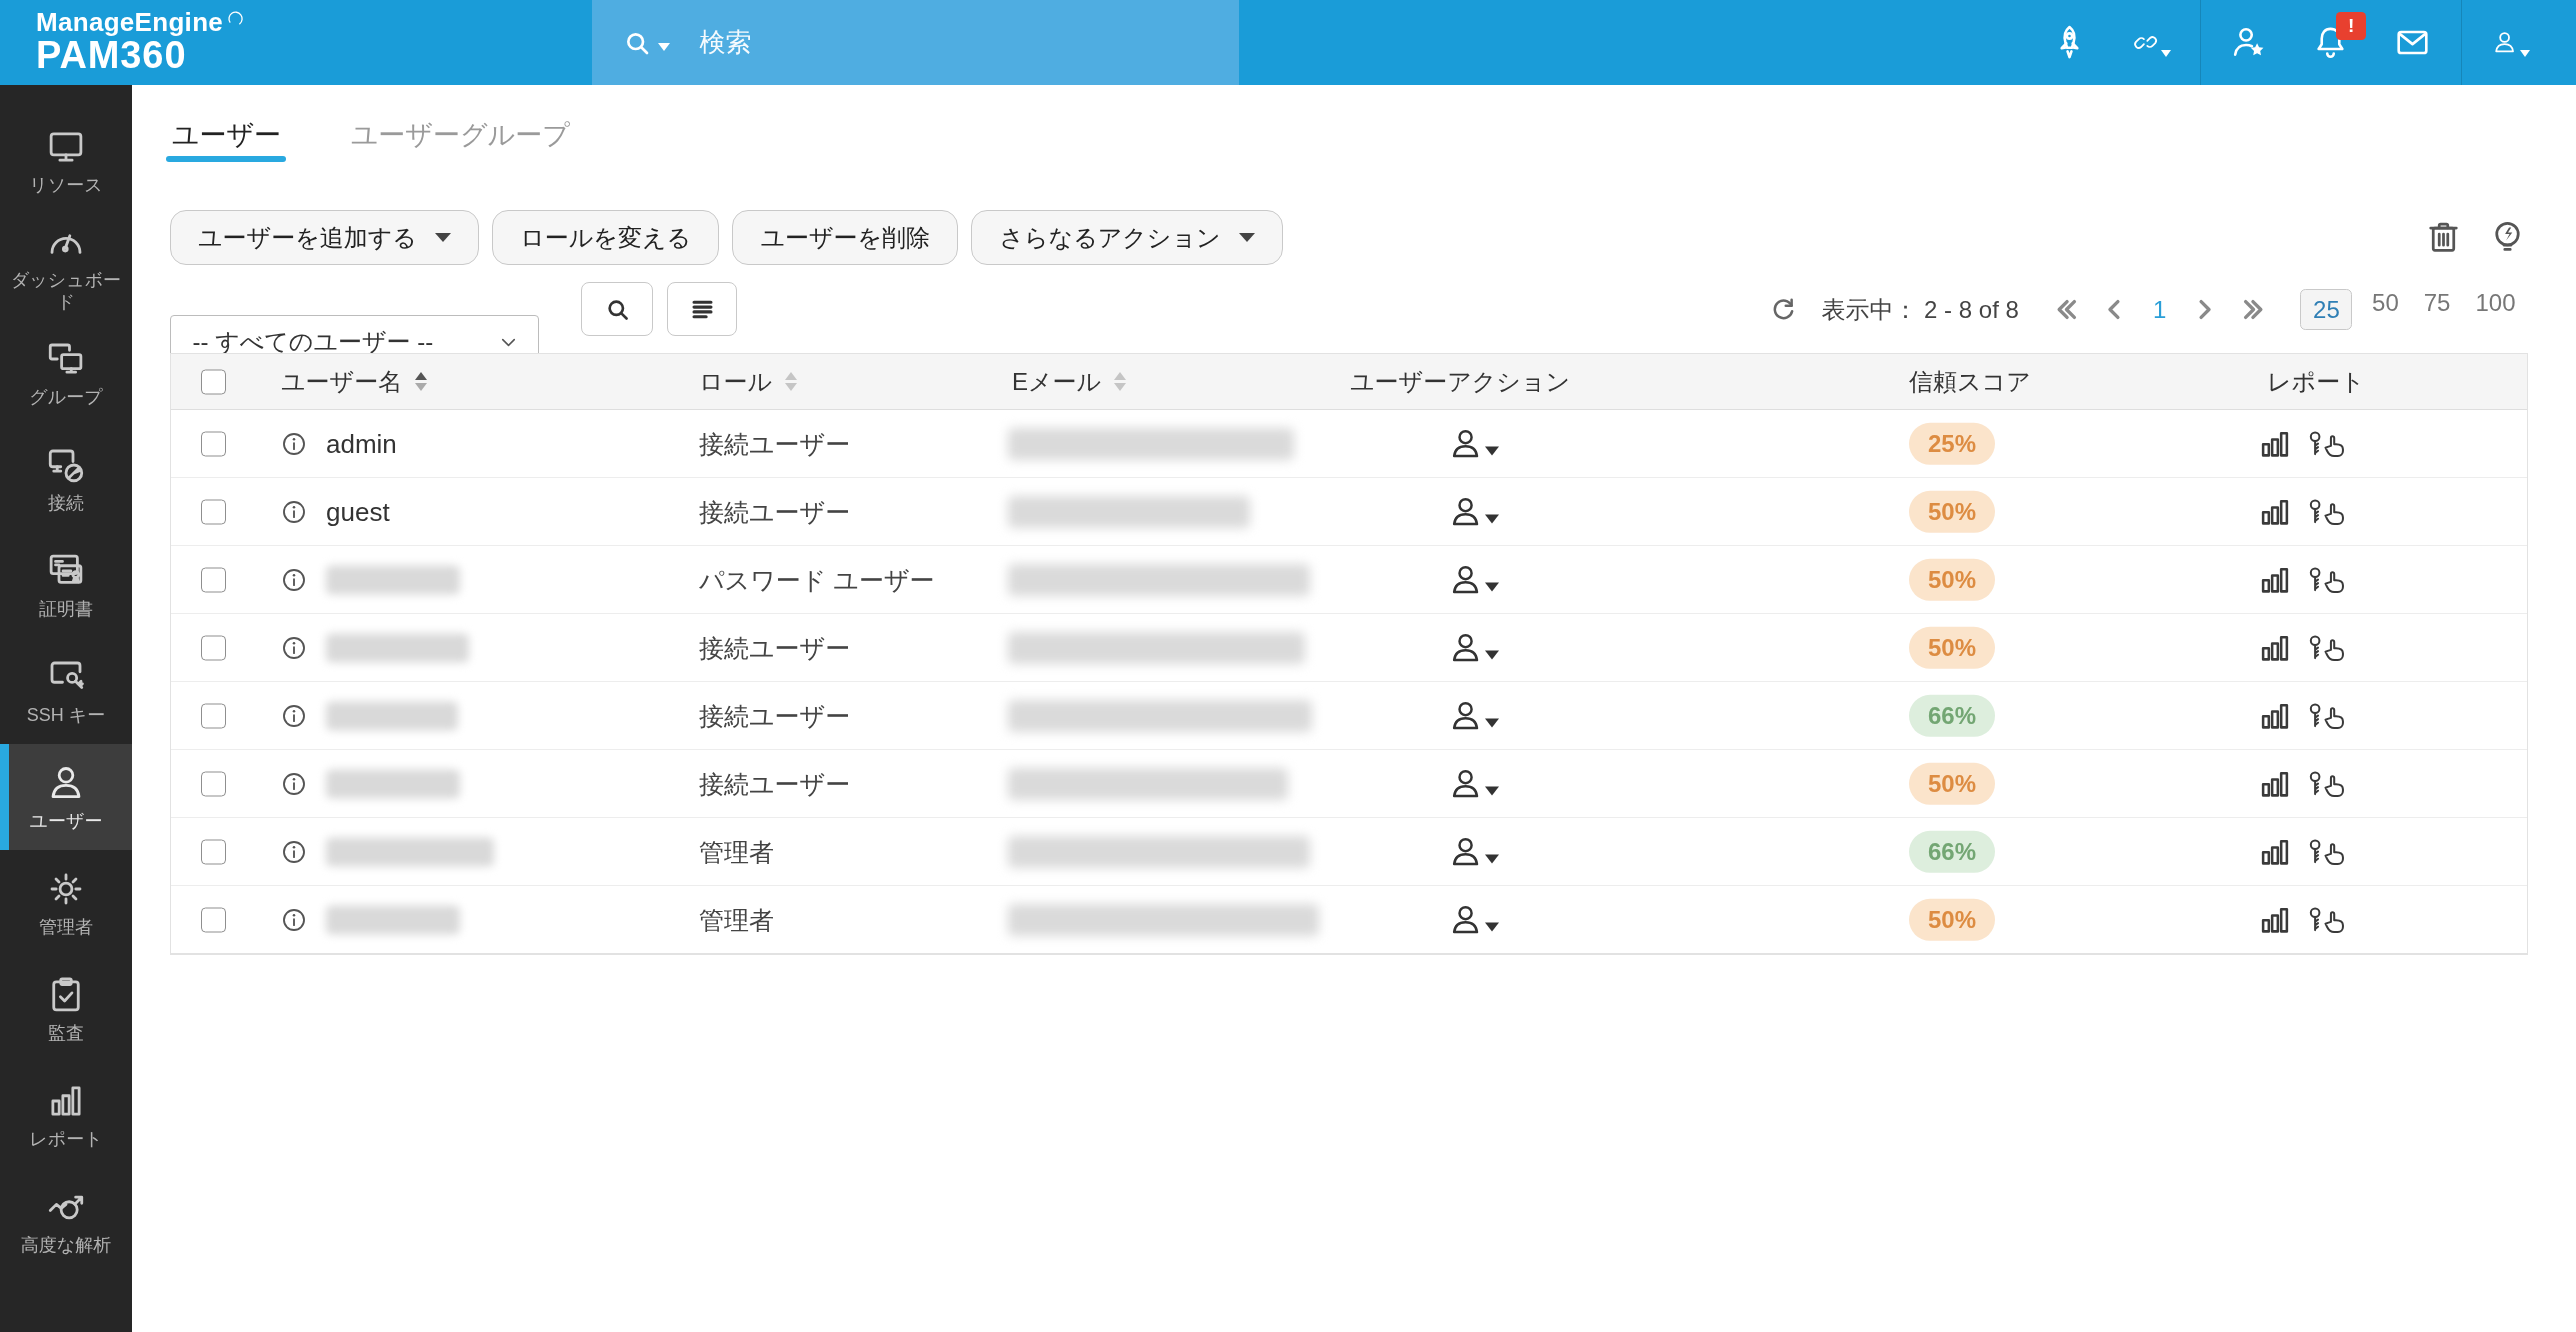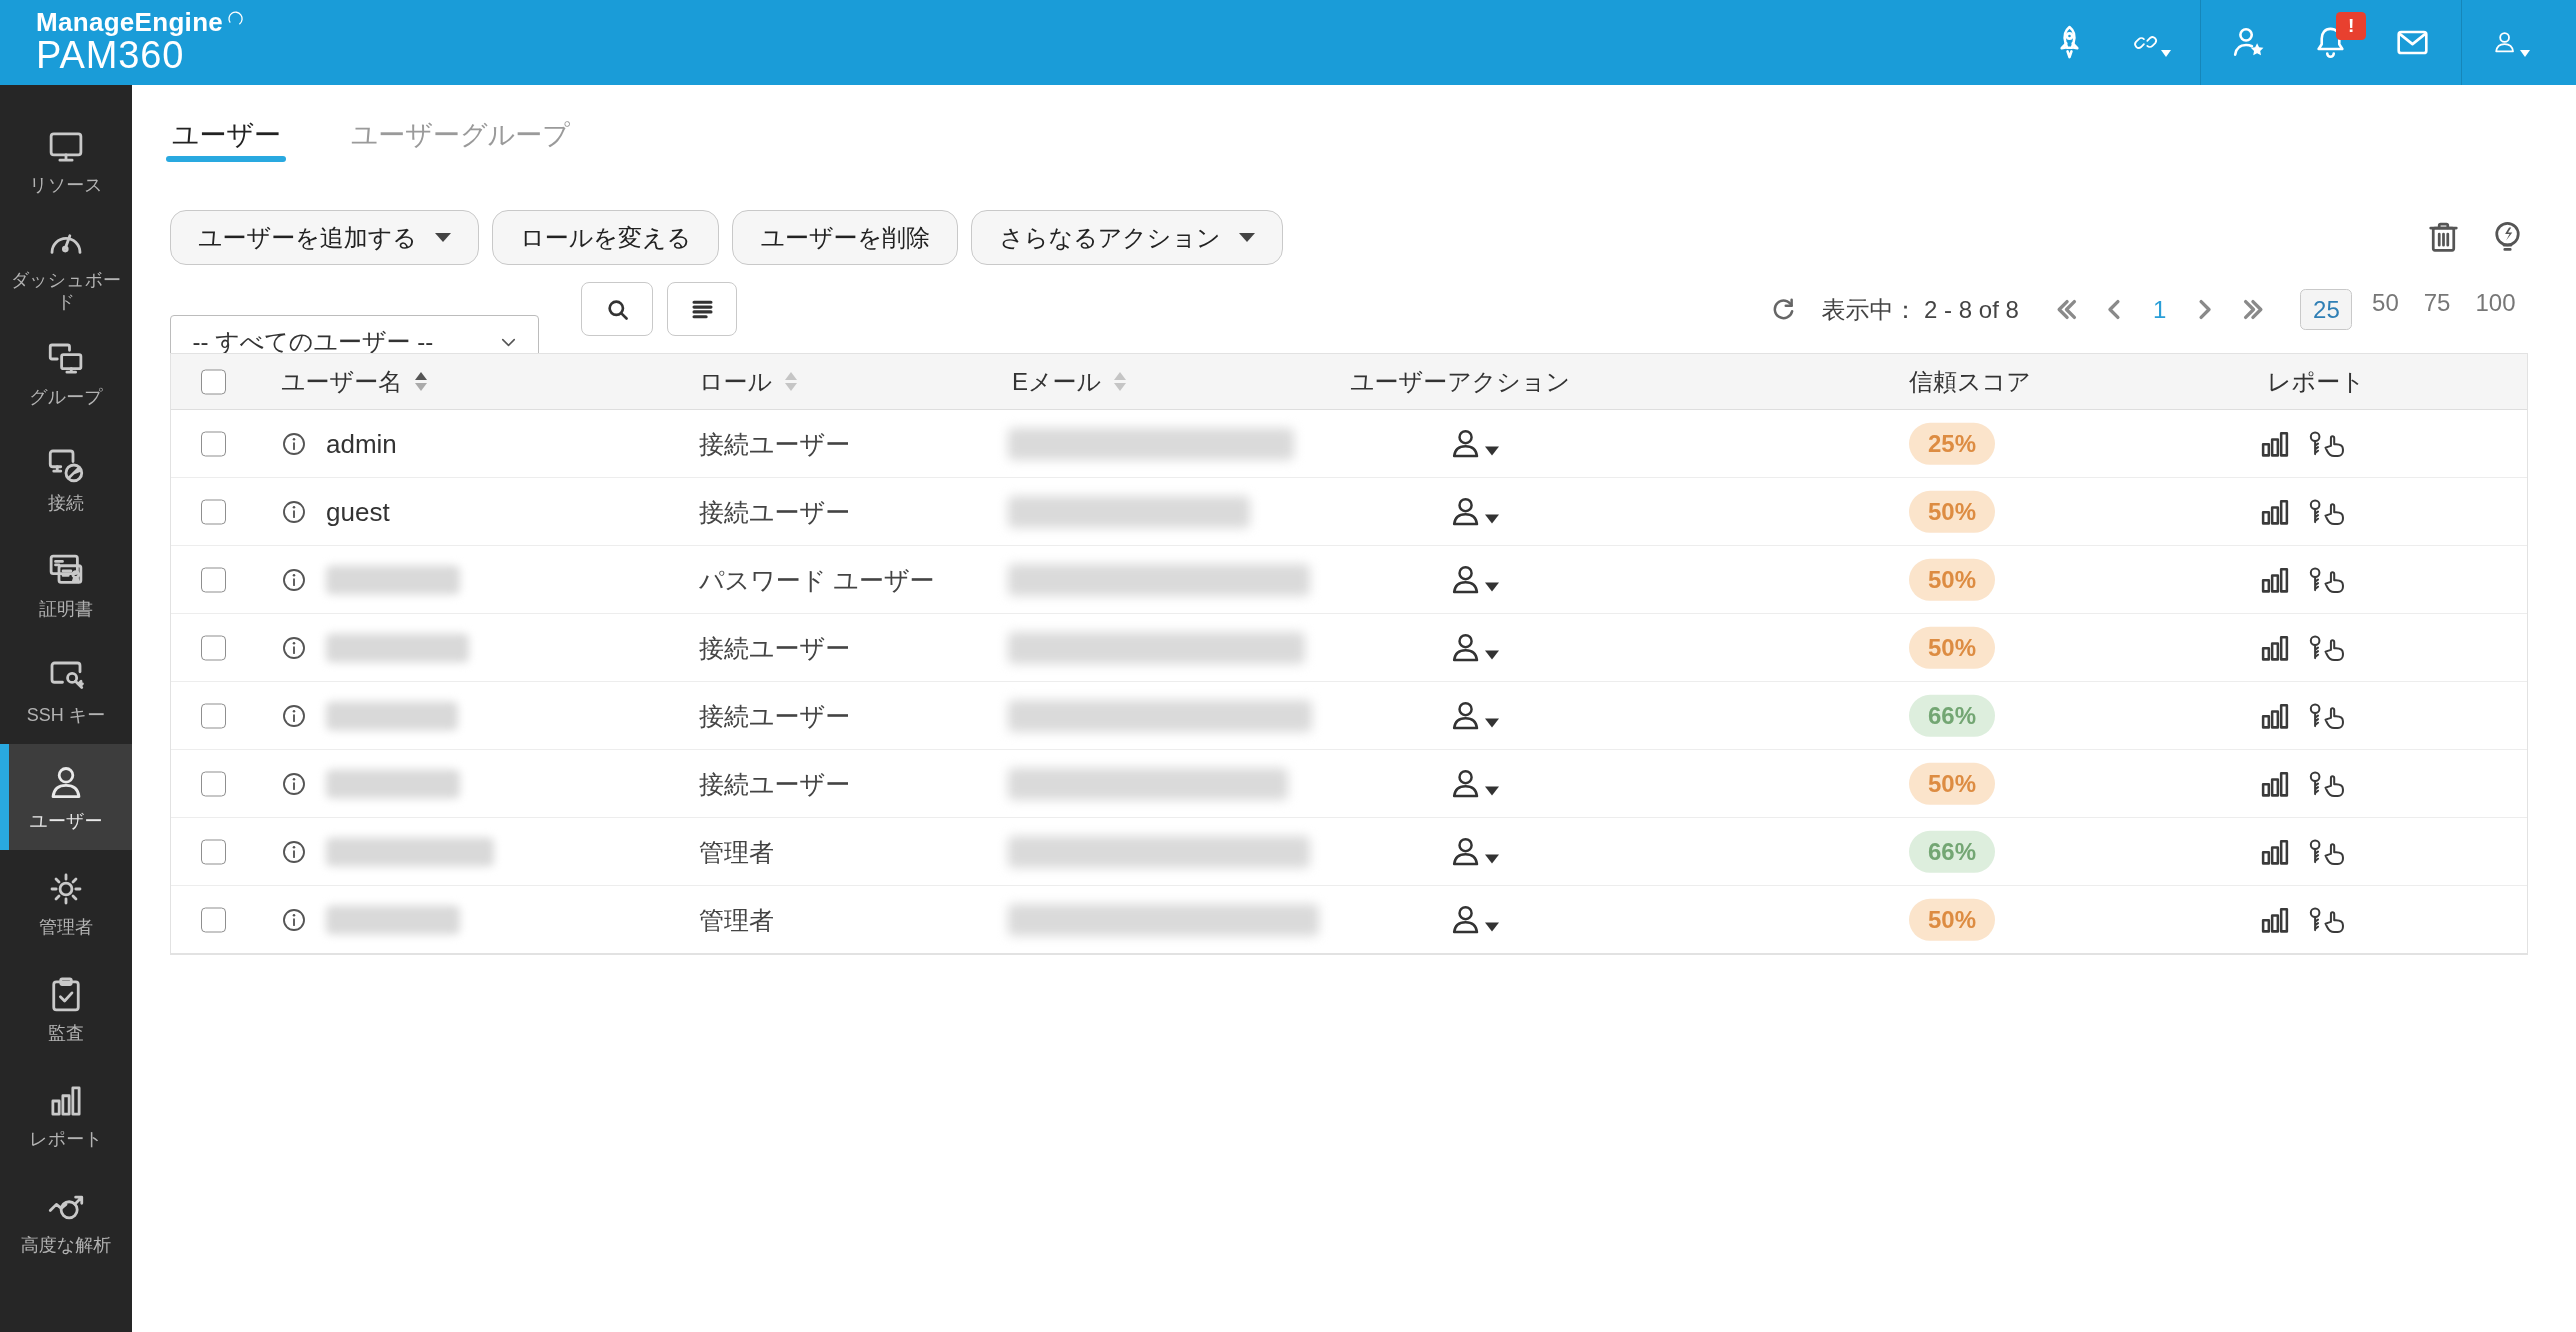--- a/index.html
+++ b/index.html
@@ -6,21 +6,21 @@
   *{margin:0;padding:0;box-sizing:border-box;}
   html,body{width:2576px;height:1332px;overflow:hidden;background:#fff;
     font-family:"Liberation Sans","DejaVu Sans",sans-serif;color:#333;}
   .ic{fill:none;stroke:currentColor;stroke-width:1.6;stroke-linecap:round;stroke-linejoin:round;width:100%;height:100%;display:block;}
 
   
   .topbar{position:absolute;left:0;top:0;width:2576px;height:85px;background:#1a9cd8;}
   .logo{position:absolute;left:36px;top:9px;color:#fff;line-height:1.05;}
   .logo .brand{font-size:26px;font-weight:bold;letter-spacing:0.3px;display:inline-block;}
   .logo .swirl{display:inline-block;width:19.7px;height:19.7px;vertical-align:top;margin-left:1.8px;color:#fff;}
-  .logo .product{font-size:38px;font-weight:normal;letter-spacing:0.9px;}
+  .logo .product{font-size:38px;font-weight:bold;letter-spacing:0.9px;}
   .topsearch{position:absolute;left:592px;top:0;width:647px;height:85px;background:#4fade1;display:flex;align-items:center;cursor:text;}
   .topsearch .mag{width:32px;height:32px;color:#fff;margin-left:29px;}
   .topsearch .scaret{width:0;height:0;border-left:6.3px solid transparent;border-right:6.3px solid transparent;border-top:8px solid #fff;margin-left:5.4px;margin-top:9px;}
   .topsearch .ph{color:#fff;font-size:26px;margin-left:29px;opacity:.95;}
   .topicons{position:absolute;right:25px;top:0;height:85px;display:flex;align-items:center;}
   .topicon{position:relative;width:39px;height:39px;color:#fff;margin:0 21.5px;cursor:pointer;display:flex;align-items:flex-end;}
   .topicon .tsvg{width:39px;height:39px;}
   .topicon .tcaret{width:0;height:0;border-left:5.4px solid transparent;border-right:5.4px solid transparent;border-top:7.2px solid #fff;margin-left:1.8px;margin-bottom:5.4px;}
   .topdiv{width:0.9px;height:85px;background:rgba(0,0,0,.14);margin:0 7.2px;}
   .bellbadge{position:absolute;top:-10.7px;right:-16px;min-width:30px;height:28px;background:#e8402f;color:#fff;border-radius:4.5px;
@@ -104,20 +104,30 @@
 
 <div class="topbar">
   <div class="logo">
     <div>
       <span class="brand">ManageEngine</span><span class="swirl"><svg class="ic" viewBox="0 0 24 24">
             <path d="M6 16a8 8 0 1 1 12 2"></path>
           </svg></span>
     </div>
     <div class="product">PAM360</div>
   </div>
+  <div class="topsearch">
+    <span class="mag">
+        <svg class="ic" viewBox="0 0 24 24" style="stroke-width:2">
+          <circle cx="11" cy="11" r="5.5"></circle>
+          <path d="m15.2 15.2 4.3 4.3"></path>
+        </svg>
+      </span>
+    <span class="scaret"></span>
+    <span class="ph">検索</span>
+  </div>
   <div class="topicons" id="topicons">
       <span class="topicon">
         <span class="tsvg">
           <svg class="ic" viewBox="0 0 24 24">
             <path d="M12 2.5c2.6 2 3.6 5.5 2.5 9.5l-1 3.2h-3l-1-3.2c-1.1-4 0-7.5 2.5-9.5z"></path>
             <circle cx="12" cy="8" r="1.6"></circle>
             <path d="m10 12.5-2.8 3 2.6-.4M14 12.5l2.8 3-2.6-.4M10.8 17.5 12 21l1.2-3.5"></path>
           </svg>
         </span>
       </span>

